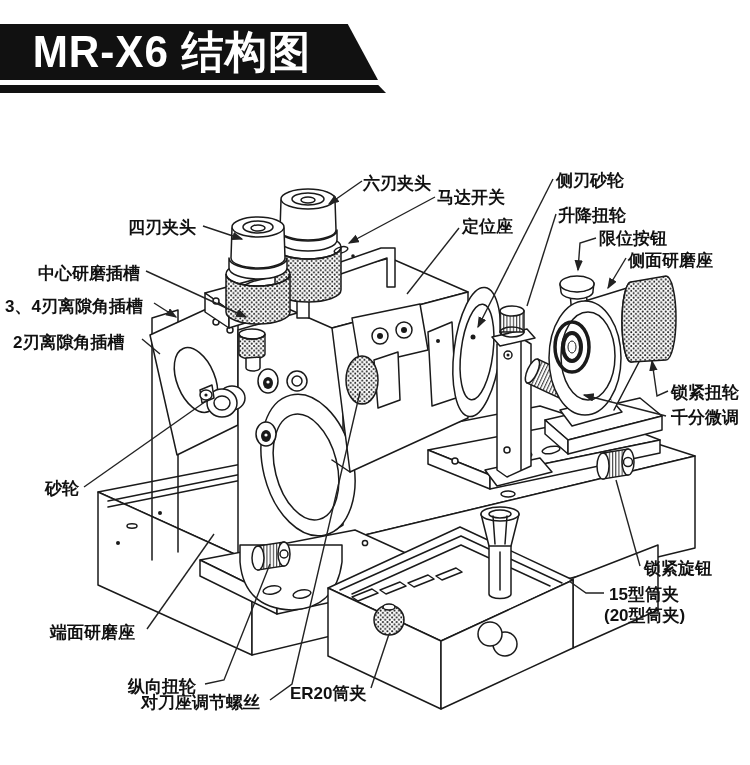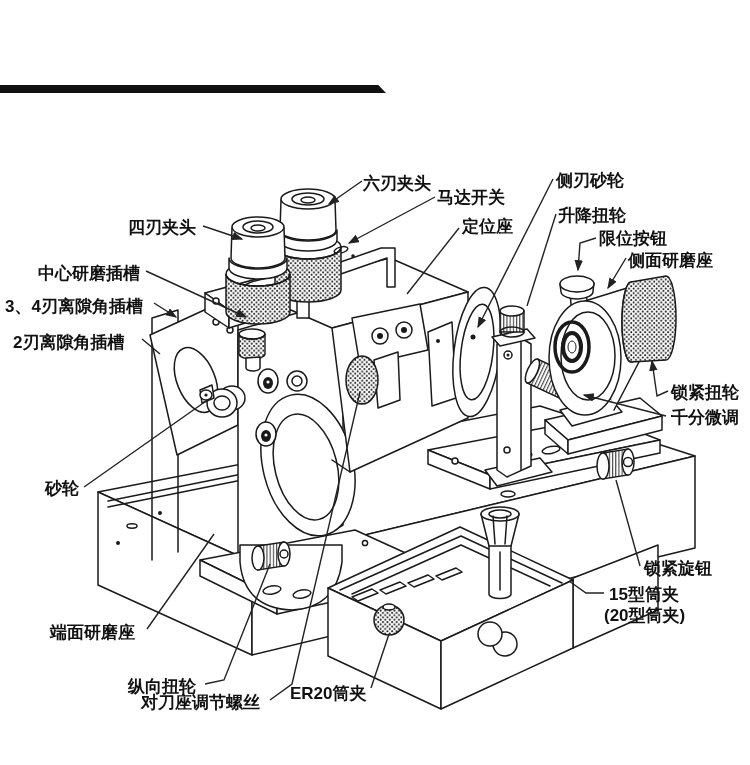--- a/index.html
+++ b/index.html
@@ -16,20 +16,23 @@
   .ln{fill:none;stroke:#222222;stroke-width:1.4;}
   .mk{fill:#ffffff;stroke:#1a1a1a;stroke-width:1.5;stroke-linejoin:round;stroke-linecap:round;}
   .mk2{fill:none;stroke:#1a1a1a;stroke-width:1.5;stroke-linejoin:round;stroke-linecap:round;}
   .dk{fill:#1a1a1a;stroke:none;}
 </style>
 </head>
 <body>
 
 <div id="stage">
 
+  <div id="banner">
+    <div class="t">MR-X6 结构图</div>
+  </div>
   <div id="banner-underline"></div>
 
   <svg width="750" height="765" viewBox="0 0 750 765">
     <defs>
       <pattern id="kn" width="4.6" height="4.6" patternUnits="userSpaceOnUse">
         <rect width="4.6" height="4.6" fill="#ffffff"></rect>
         <circle cx="1.1" cy="1.1" r="1" fill="#1a1a1a"></circle>
         <circle cx="3.4" cy="3.4" r="1" fill="#1a1a1a"></circle>
       </pattern>
       <pattern id="knl" width="3.2" height="8" patternUnits="userSpaceOnUse">

